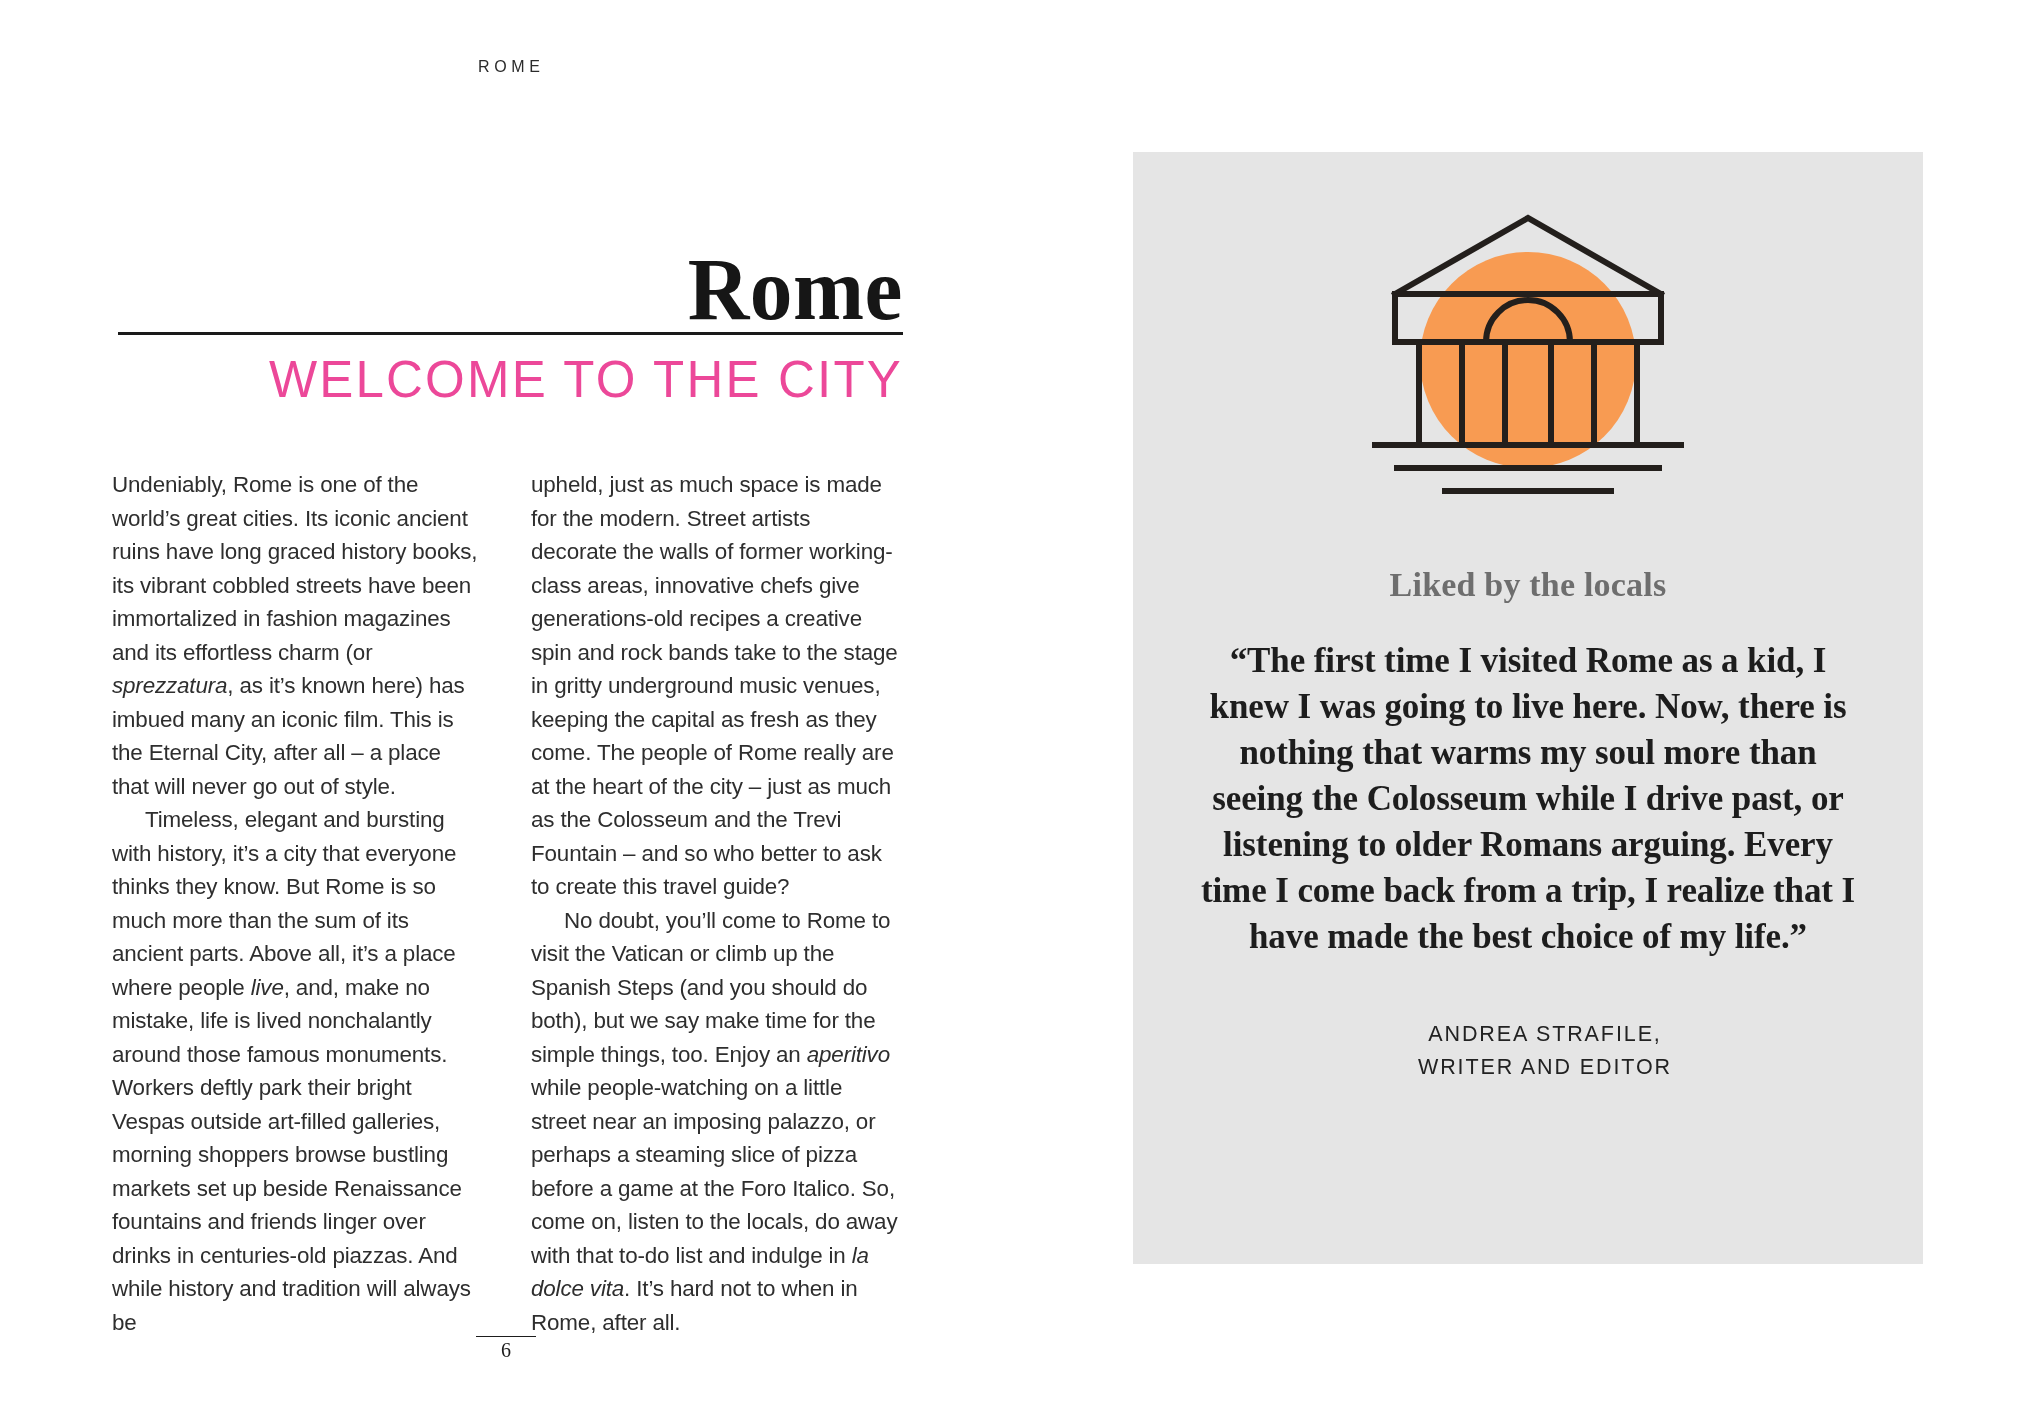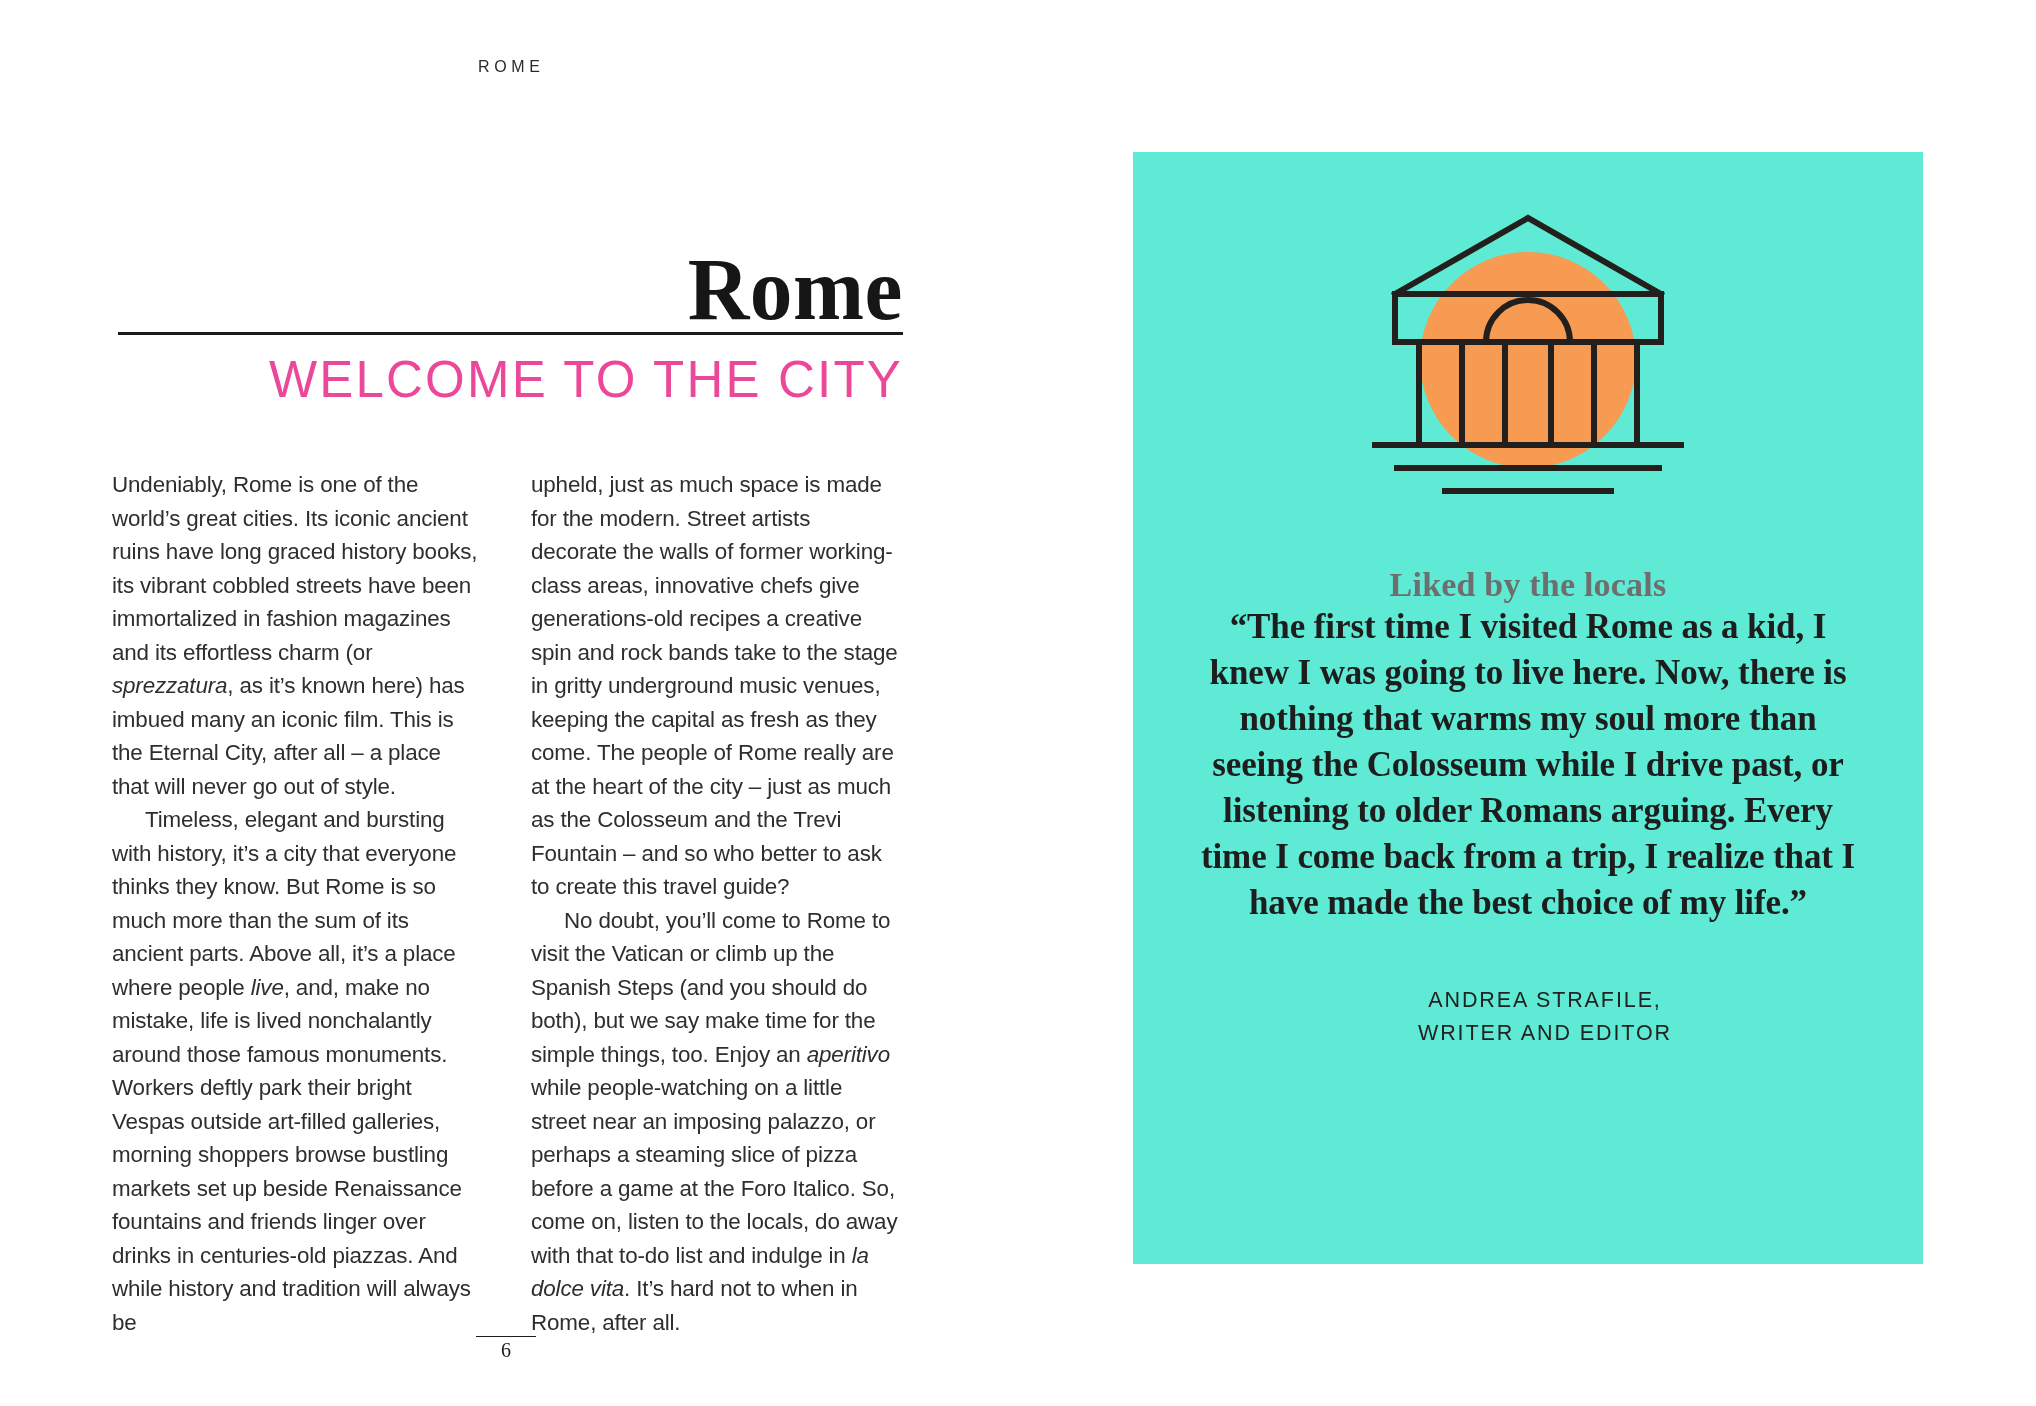--- a/index.html
+++ b/index.html
@@ -126,21 +126,21 @@
     left: 1018px; top: 0;
     width: 1018px; height: 1406px;
   }
 
   .quote-panel {
     position: absolute;
     left: 115px;
     top: 152px;
     width: 790px;
     height: 1112px;
-    background: #5eead4;
+    background: #e5e5e5;
     display: flex;
     flex-direction: column;
     align-items: center;
   }
 
   .temple-illustration {
     margin-top: 58px;
     width: 330px;
     height: 290px;
     position: relative;
@@ -151,20 +151,21 @@
     margin-top: 66px;
     font-family: "Liberation Serif", serif;
     font-weight: 700;
     font-size: 34px;
     color: #6e6e6e;
     letter-spacing: 0.2px;
     text-align: center;
   }
 
   .panel-quote {
+    margin-top: 34px;
     width: 660px;
     font-family: "Liberation Serif", serif;
     font-weight: 700;
     font-size: 35px;
     line-height: 46px;
     color: #1d1d1d;
     text-align: center;
     letter-spacing: -0.1px;
   }
 

